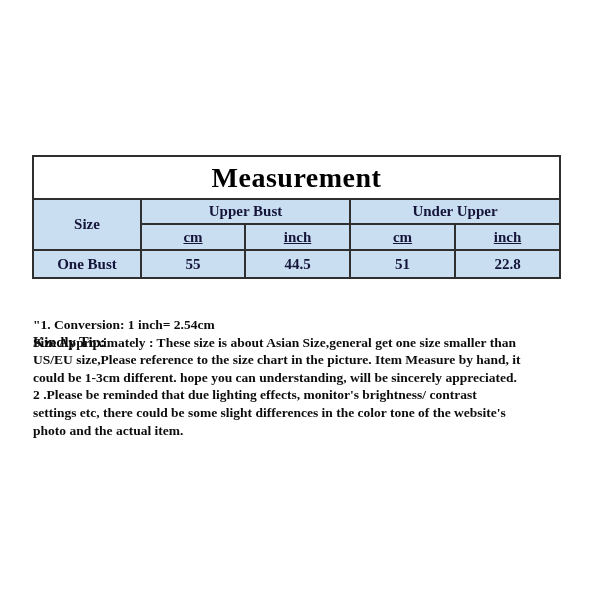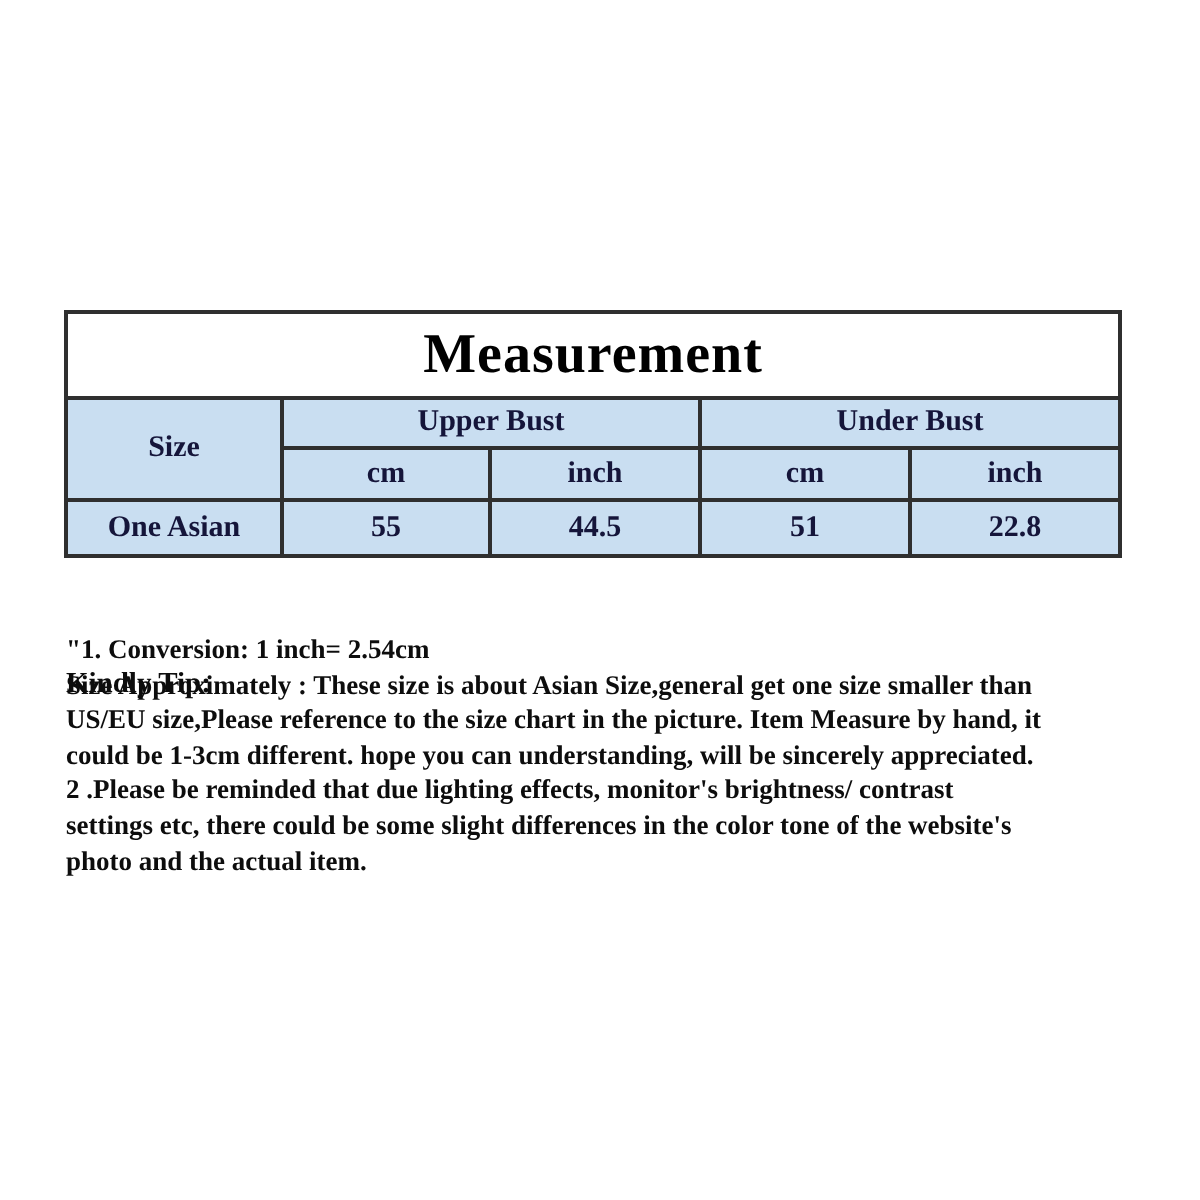--- a/index.html
+++ b/index.html
@@ -38,21 +38,21 @@
     font-size: 28px;
     height: 41px;
     letter-spacing: 0.5px;
   }
   td.hdr {
     background: #c9def1;
     color: #15153a;
     font-size: 15px;
   }
   tr.group-row td { height: 23px; }
-  tr.unit-row td { height: 24px; }
+  tr.unit-row td { height: 24px; text-decoration: underline; }
   tr.data-row td {
     background: #c9def1;
     color: #15153a;
     font-size: 15px;
     height: 26px;
   }
   .tip-heading {
     position: absolute;
     left: 33px;
     top: 286px;
@@ -86,30 +86,30 @@
       <col style="width:105px">
       <col style="width:105px">
     </colgroup>
     <tbody>
       <tr class="title-row">
         <td class="title-cell" colspan="5">Measurement</td>
       </tr>
       <tr class="group-row">
         <td class="hdr" rowspan="2">Size</td>
         <td class="hdr" colspan="2">Upper Bust</td>
-        <td class="hdr" colspan="2">Under Bust</td>
+        <td class="hdr" colspan="2">Under Upper</td>
       </tr>
       <tr class="unit-row">
         <td class="hdr">cm</td>
         <td class="hdr">inch</td>
         <td class="hdr">cm</td>
         <td class="hdr">inch</td>
       </tr>
       <tr class="data-row">
-        <td>One Asian</td>
+        <td>One Bust</td>
         <td>55</td>
         <td>44.5</td>
         <td>51</td>
         <td>22.8</td>
       </tr>
     </tbody>
   </table>
 
   <div class="tip-heading">Kindly Tip:</div>
 

